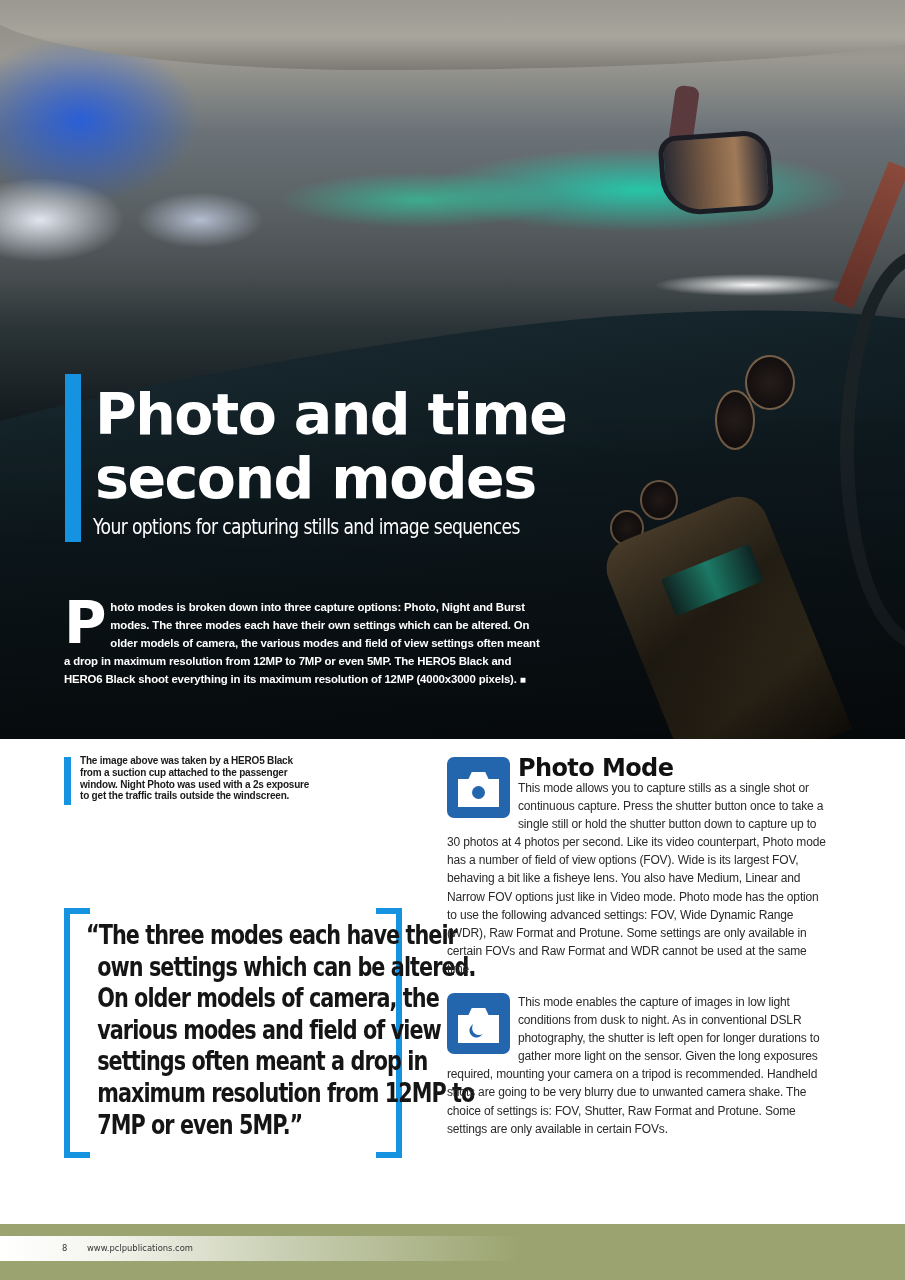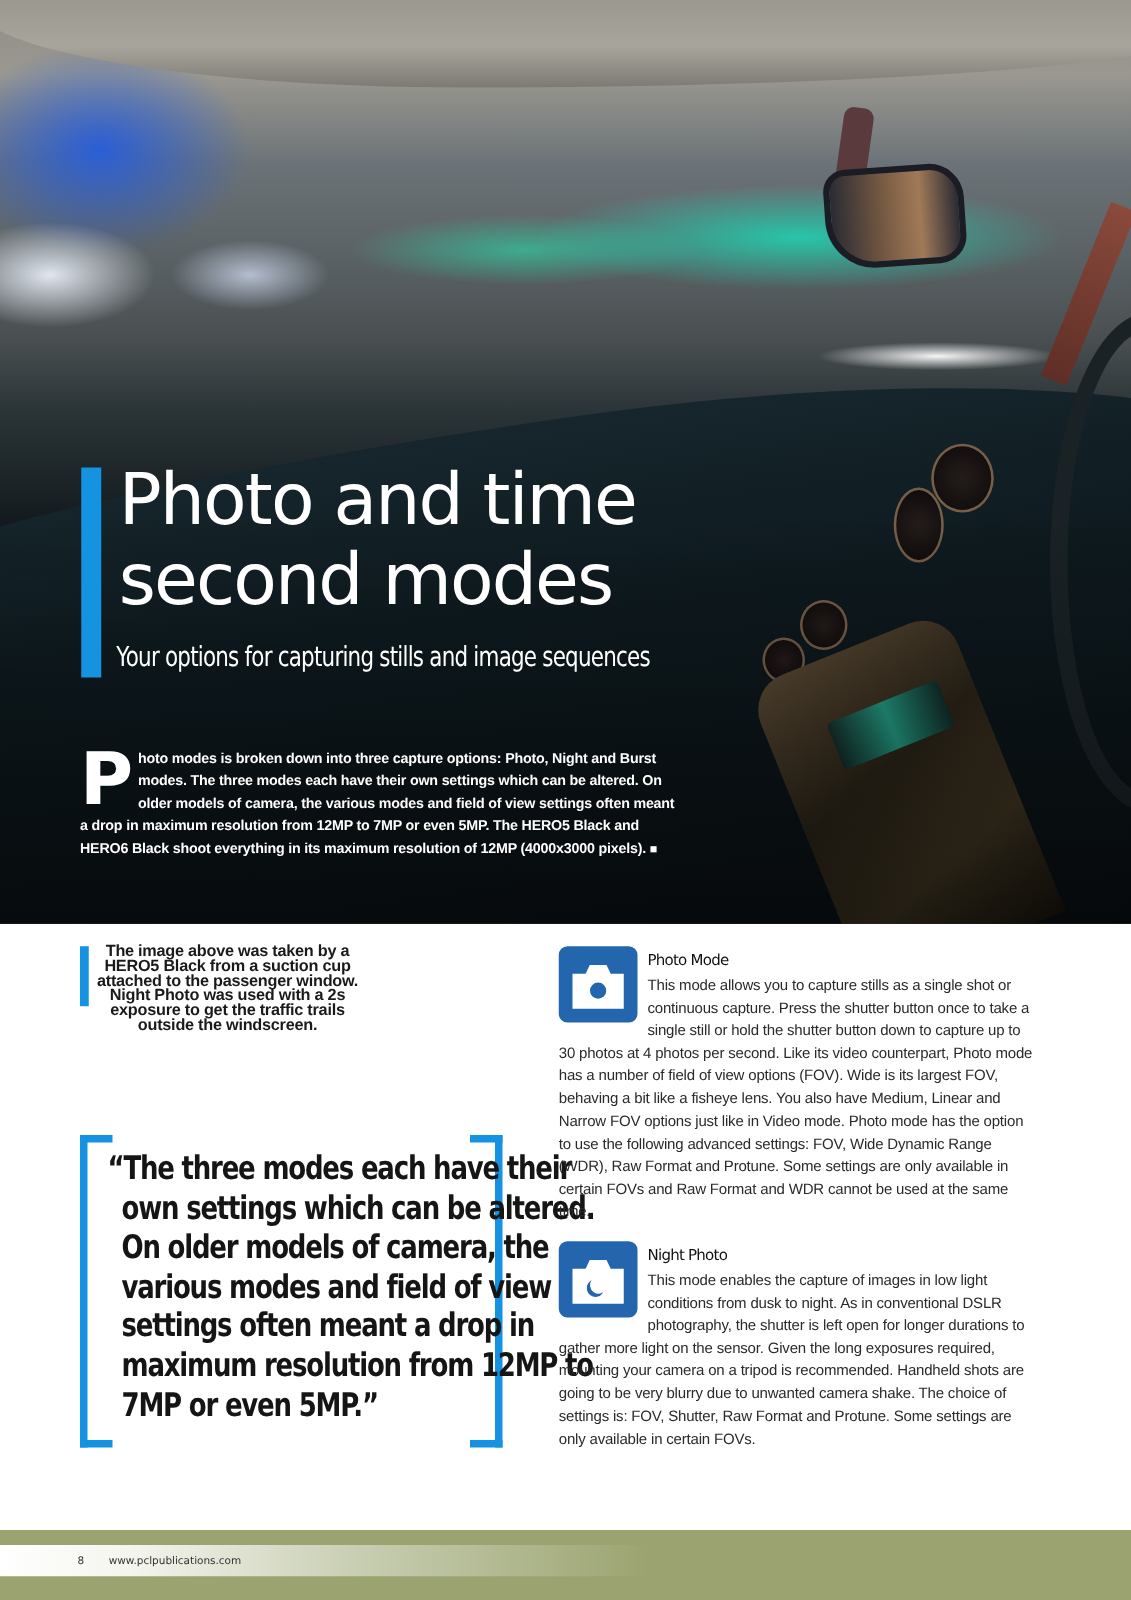--- a/index.html
+++ b/index.html
@@ -59,22 +59,22 @@
   .hero .vignette {
     position: absolute; inset: 0;
     background: linear-gradient(180deg, rgba(0,0,0,0) 55%, rgba(0,0,0,0.45) 100%);
   }
 
   
   .title-bar {
     position: absolute; left: 65px; top: 374px; width: 16px; height: 168px; background: #1592e0;
   }
   .title {
-    position: absolute; left: 95px; top: 368px; width: 560px;
-    font-family: "DejaVu Sans", sans-serif; font-weight: normal; color: #ffffff;
+    position: absolute; left: 95px; top: 382px; width: 560px;
+    font-family: "DejaVu Sans", sans-serif; font-weight: bold; color: #ffffff;
     font-size: 57px; line-height: 64px; letter-spacing: -1.5px;
   }
   .subtitle {
     position: absolute; left: 93px; top: 514px; width: 500px;
     font-family: "DejaVu Sans", sans-serif; color: #ffffff;
     font-size: 22px; letter-spacing: -0.8px; transform: scaleX(0.78); transform-origin: left top;
     white-space: nowrap; width: 650px;
   }
 
   
@@ -85,23 +85,23 @@
   }
   .intro .dropcap {
     float: left; font-family: "DejaVu Sans", sans-serif; font-weight: bold;
     font-size: 58px; line-height: 46px; height: 46px; margin: 2px 4px 0 0; color: #ffffff;
   }
   .intro .endmark { font-size: 10px; }
 
   
   .caption-bar { position: absolute; left: 64px; top: 757px; width: 7px; height: 48px; background: #1592e0; }
   .caption {
-    position: absolute; left: 67px; top: 755px; width: 230px;
-    font-family: "Liberation Sans", sans-serif; font-weight: bold; font-size: 13px; line-height: 11.8px;
-    color: #1a1a1a; letter-spacing: -0.2px; text-align: center;
+    position: absolute; left: 80px; top: 755px; width: 230px;
+    font-family: "Liberation Sans", sans-serif; font-weight: bold; font-size: 10px; line-height: 11.8px;
+    color: #1a1a1a; letter-spacing: -0.2px;
   }
 
   
   .bracket { position: absolute; width: 26px; height: 250px; border: 6px solid #1592e0; }
   .bracket.left  { left: 64px;  top: 908px; border-right: none; }
   .bracket.right { left: 376px; top: 908px; border-left: none; }
   .pullquote {
     position: absolute; left: 86px; top: 920px; width: 300px;
     font-family: "DejaVu Sans", sans-serif; font-weight: bold; color: #151515;
     font-size: 26px; line-height: 31.6px; letter-spacing: -1.2px;
@@ -110,21 +110,21 @@
   .pullquote .q-line { display: block; white-space: nowrap; padding-left: 14px; }
   .pullquote .q-line.first { padding-left: 0; }
 
   
   .section { position: absolute; left: 447px; width: 380px; }
   .section .icon-box {
     float: left; width: 63px; height: 61px; background: #2466ae; border-radius: 7px;
     margin: 0 8px 4px 0; position: relative;
   }
   .section h2 {
-    font-family: "DejaVu Sans", sans-serif; font-weight: normal; font-size: 12px; line-height: 22px;
+    font-family: "DejaVu Sans", sans-serif; font-weight: bold; font-size: 24px; line-height: 22px;
     color: #111; letter-spacing: -0.6px; margin-bottom: 0px; padding-left: 48px;
   }
   .section p {
     font-family: "Liberation Sans", sans-serif; font-size: 12px; line-height: 18.1px; color: #2a2a2a;
     letter-spacing: -0.15px;
   }
   .section.photo { top: 757px; }
   .section.night { top: 993px; }
 
   .cam-body {
@@ -211,21 +211,20 @@
   <h2>Photo Mode</h2>
   <p>This mode allows you to capture stills as a single shot or continuous capture. Press the shutter button once to take a single still or hold the shutter button down to capture up to 30 photos at 4 photos per second. Like its video counterpart, Photo mode has a number of field of view options (FOV). Wide is its largest FOV, behaving a bit like a fisheye lens. You also have Medium, Linear and Narrow FOV options just like in Video mode. Photo mode has the option to use the following advanced settings: FOV, Wide Dynamic Range (WDR), Raw Format and Protune. Some settings are only available in certain FOVs and Raw Format and WDR cannot be used at the same time.</p>
 </section>
 
 <section class="section night">
   <div class="icon-box">
     <div class="cam-hump"></div>
     <div class="cam-body"></div>
     <div class="cam-moon"></div>
   </div>
-  <h2>Night Photo</h2>
   <p>This mode enables the capture of images in low light conditions from dusk to night. As in conventional DSLR photography, the shutter is left open for longer durations to gather more light on the sensor. Given the long exposures required, mounting your camera on a tripod is recommended. Handheld shots are going to be very blurry due to unwanted camera shake. The choice of settings is: FOV, Shutter, Raw Format and Protune. Some settings are only available in certain FOVs.</p>
 </section>
 
 <footer class="footer">
   <div class="strip"></div>
   <span class="page-num">8</span>
   <a class="url">www.pclpublications.com</a>
 </footer>
 
 </body></html>

